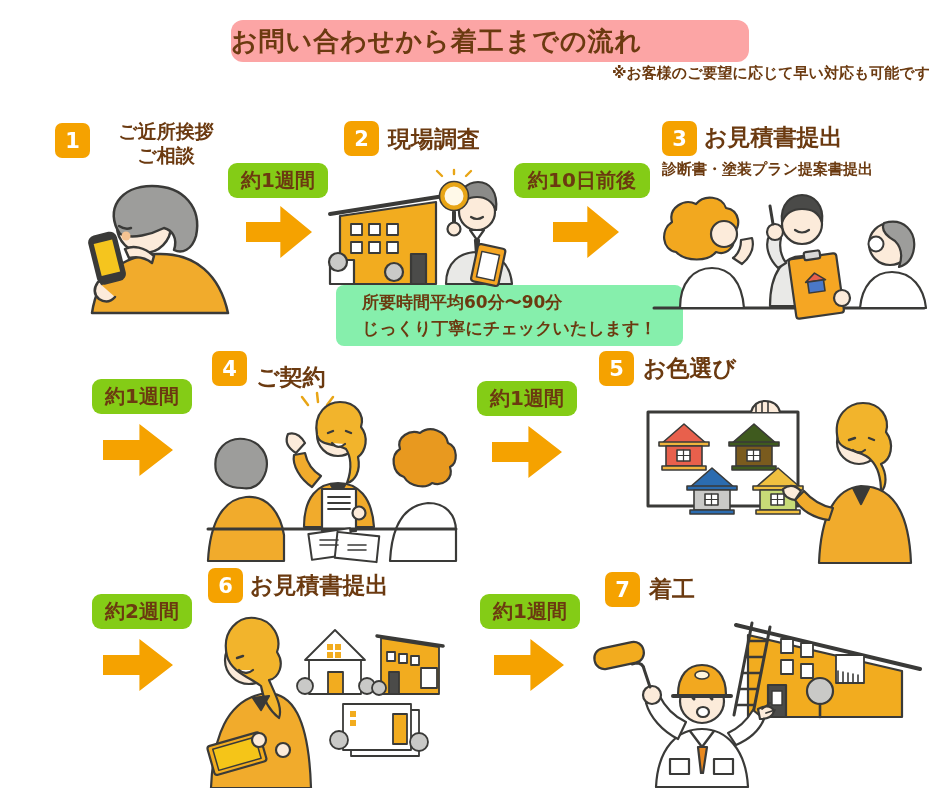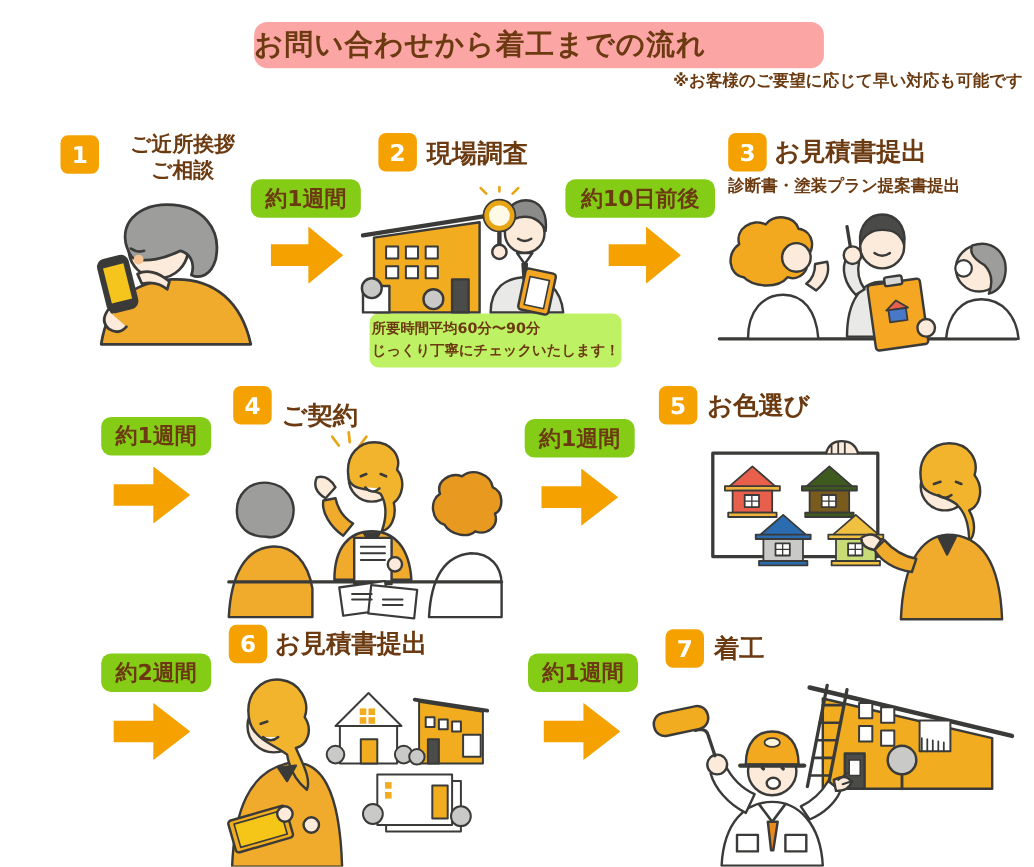--- a/index.html
+++ b/index.html
@@ -12,22 +12,22 @@
           color:#6B3A10;font-weight:bold;font-size:15px;}
   .badge{position:absolute;width:35px;height:35px;background:#F5A200;border-radius:7px;
           color:#ffffff;font-weight:bold;font-size:21px;display:flex;align-items:center;justify-content:center;}
   .step-title{position:absolute;color:#6B3A10;font-weight:bold;font-size:23px;white-space:nowrap;}
   .step-title.small{font-size:19px;text-align:center;line-height:1.25;white-space:normal;}
   .step-sub{position:absolute;color:#6B3A10;font-weight:bold;font-size:15px;white-space:nowrap;}
   .dur{position:absolute;background:#84cc16;color:#6B3A10;font-weight:bold;font-size:20px;
           border-radius:9px;text-align:center;display:flex;align-items:center;justify-content:center;}
   .fl-arrow{position:absolute;background:#F5A200;
           clip-path:polygon(0 31%,52% 31%,52% 0,100% 50%,52% 100%,52% 69%,0 69%);}
-  .note-box{position:absolute;background:#bef264;color:#6B3A10;font-weight:bold;font-size:13px;
-          border-radius:8px;padding:5px 2px;line-height:1.5;white-space:nowrap;}
+  .note-box{position:absolute;background:#86efac;color:#6B3A10;font-weight:bold;font-size:17px;
+          border-radius:8px;padding:5px 26px;line-height:1.5;white-space:nowrap;}
   svg{position:absolute;overflow:visible;}
 </style>
 </head>
 <body>
 
 <div class="canvas">
 
   <div class="banner">お問い合わせから着工までの流れ</div>
   <div class="disclaimer">※お客様のご要望に応じて早い対応も可能です</div>
 

